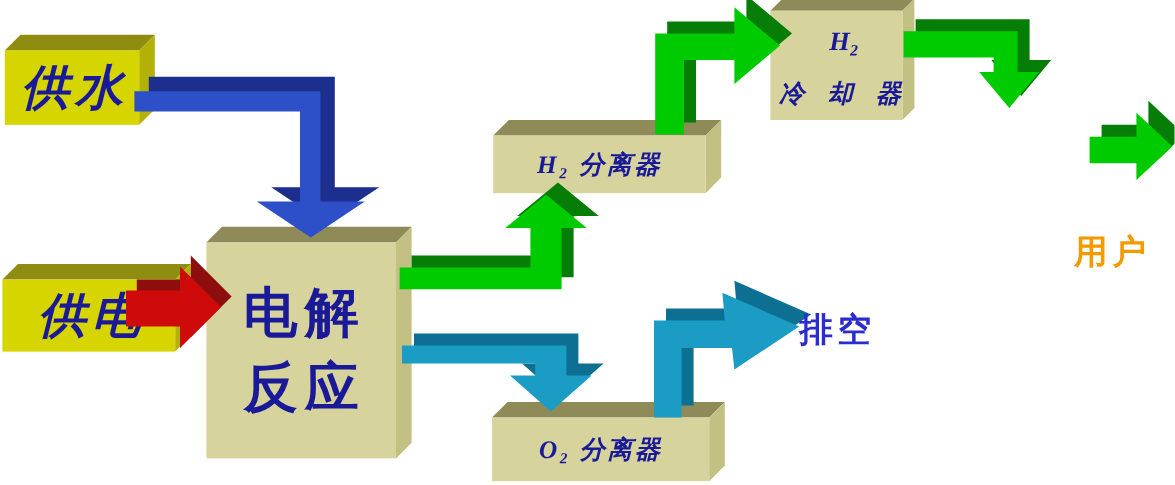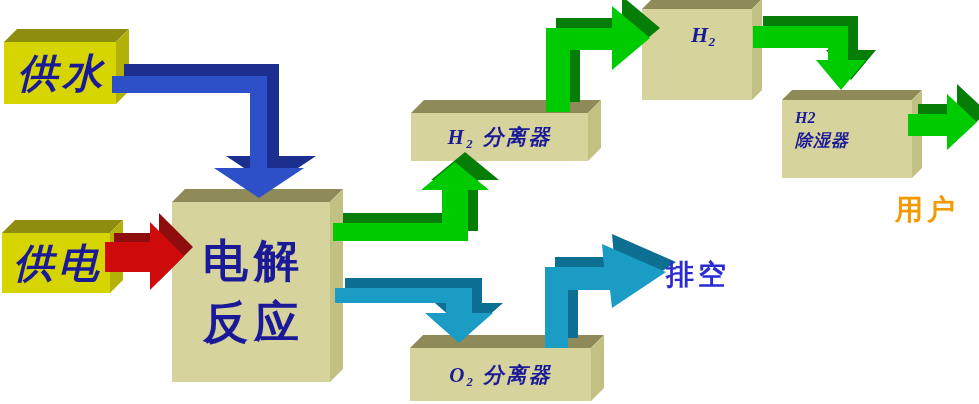--- a/index.html
+++ b/index.html
@@ -55,21 +55,21 @@
 <div class="stage">
 
   <div class="box3d yellow" style="left:4px;top:42px;width:112px;height:62px;--d:13px;">
     <div class="face top"></div>
     <div class="face side"></div>
     <div class="face front">
       <span class="lbl supply">供水</span>
     </div>
   </div>
 
-  <div class="box3d yellow" style="left:2px;top:233px;width:108px;height:60px;--d:13px;">
+  <div class="box3d yellow" style="left:2px;top:233px;width:108px;height:60px;padding-left:36px;--d:13px;">
     <div class="face top"></div>
     <div class="face side"></div>
     <div class="face front">
       <span class="lbl supply">供电</span>
     </div>
   </div>
 
   <div class="box3d khaki" style="left:172px;top:202px;width:158px;height:180px;--d:13px;">
     <div class="face top"></div>
     <div class="face side"></div>
@@ -85,31 +85,24 @@
     <div class="face front">
       <span class="lbl sep">H₂ 分离器</span>
     </div>
   </div>
 
   <div class="box3d khaki" style="left:642px;top:9px;width:110px;height:91px;--d:10px;">
     <div class="face top"></div>
     <div class="face side"></div>
     <div class="face front cooler-front">
       <span class="lbl cool1">H₂</span>
+      <span class="lbl cool2">冷 却 器</span>
     </div>
   </div>
 
-  <div class="box3d khaki" style="left:782px;top:100px;width:130px;height:78px;--d:10px;">
-    <div class="face top"></div>
-    <div class="face side"></div>
-    <div class="face front dehum-front">
-      <span class="lbl dh1">H2</span>
-      <span class="lbl dh2">除湿器</span>
-    </div>
-  </div>
 
   <div class="box3d khaki" style="left:410px;top:348px;width:181px;height:53px;--d:13px;">
     <div class="face top"></div>
     <div class="face side"></div>
     <div class="face front">
       <span class="lbl sep">O₂ 分离器</span>
     </div>
   </div>
 
   <svg class="arrows" viewBox="0 0 979 404">

